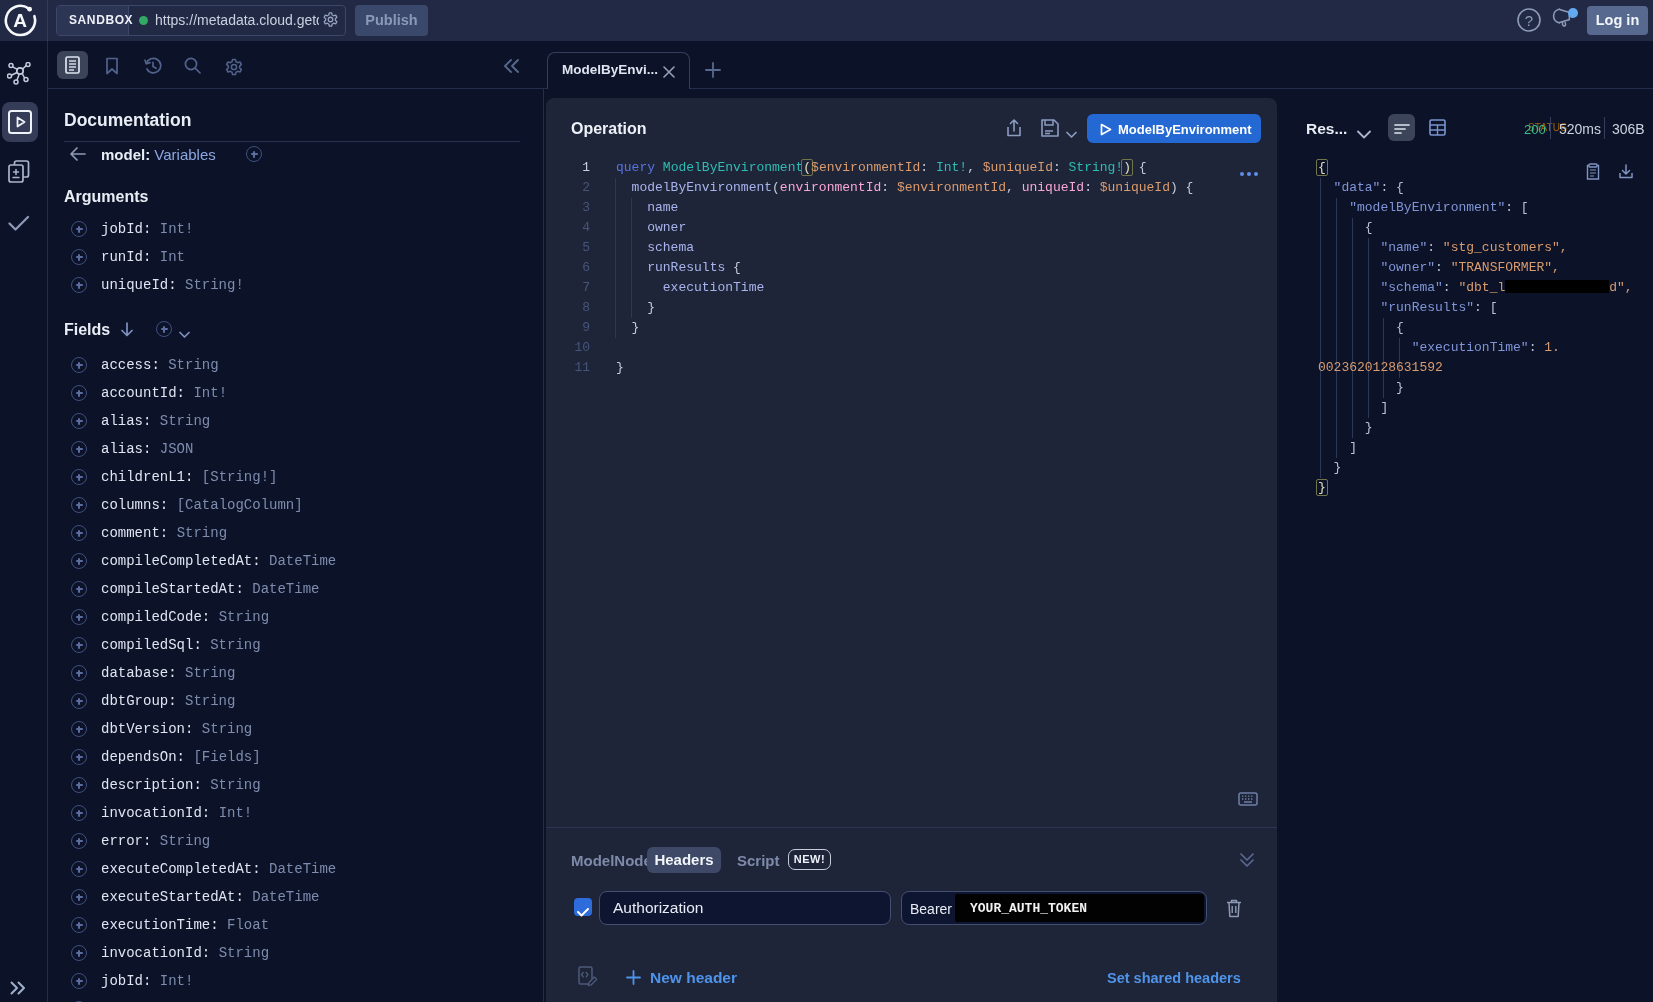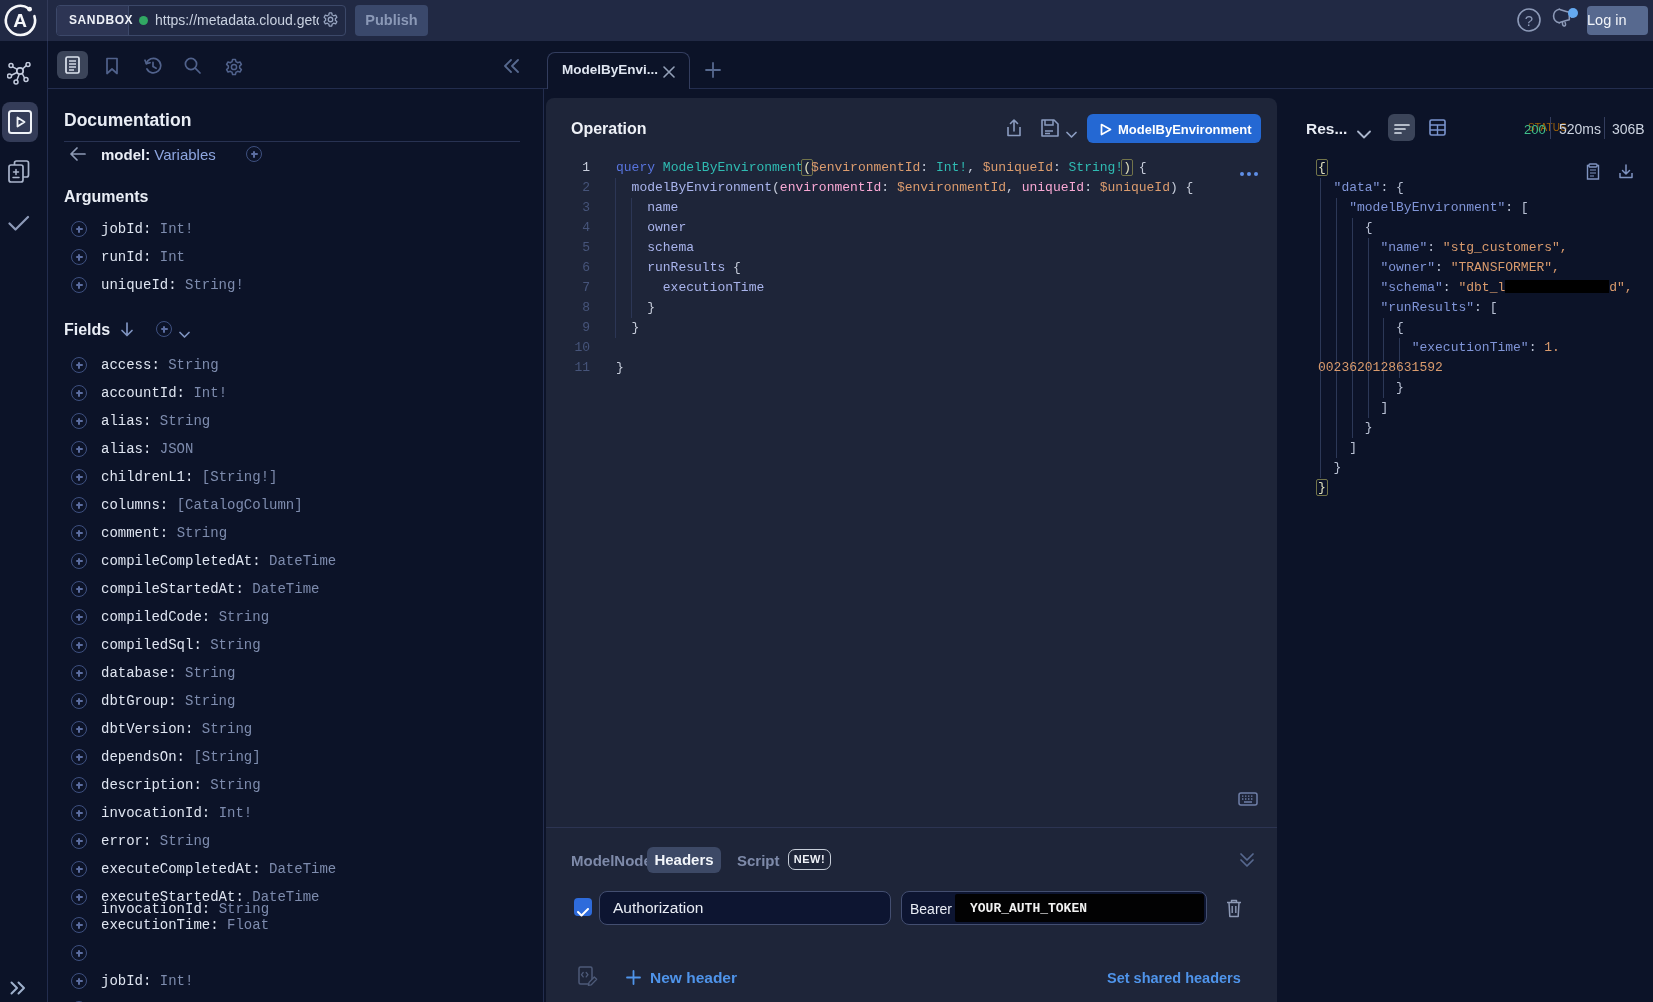--- a/index.html
+++ b/index.html
@@ -42,21 +42,21 @@
       <circle cx="13" cy="13" r="11" fill="none" stroke="#8d9ab8" stroke-width="1.6"></circle>
       <text x="13" y="18.5" text-anchor="middle" font-size="15" font-family="Liberation Sans,sans-serif" fill="#8d9ab8">?</text>
     </svg></div>
 <div class="abs" style="left:1552px;top:3px"><svg width="24" height="26" viewBox="0 0 24 26" style="">
       <path d="M7.3 6.2 A 6.9 6.9 0 0 0 7.3 19.8" fill="none" stroke="#8d9ab8" stroke-width="1.6" stroke-linecap="round"></path>
 <path d="M7.3 6.2 C 11.5 7.6, 14 8.6, 17.3 9.3 L17.3 16.7 C 14 17.4, 11.5 18.4, 7.3 19.8" fill="none" stroke="#8d9ab8" stroke-width="1.6" stroke-linecap="round" stroke-linejoin="round"></path>
 <path d="M10.6 19 C 10.1 21.8, 11 23.3, 12.7 22.9 C 13.9 22.6, 13.7 21, 13.1 19.4" fill="none" stroke="#8d9ab8" stroke-width="1.5" stroke-linecap="round"></path>
 <path d="M19.7 10.8 L19.7 14.2" stroke="#8d9ab8" stroke-width="1.6" stroke-linecap="round"></path>
     </svg></div>
 <div class="abs" style="left:1568px;top:8px;width:10px;height:10px;border-radius:50%;background:#64a9f0"></div>
-<div class="abs" style="left:1587px;top:6px;width:61px;height:29px;background:#57698f;border-radius:4px;text-align:left;line-height:29px;font-size:14.5px;font-weight:normal;color:#f2f5fa">Log in</div>
+<div class="abs" style="left:1587px;top:6px;width:61px;height:29px;background:#57698f;border-radius:4px;text-align:center;line-height:29px;font-size:14.5px;font-weight:bold;color:#f2f5fa">Log in</div>
 <div class="abs" style="left:47px;top:88px;width:1606px;height:1px;background:#232d4e"></div>
 <div class="abs" style="left:47px;top:41px;width:1px;height:961px;background:#232d4e"></div>
 <div class="abs" style="left:543px;top:88px;width:1px;height:914px;background:#232d4e"></div>
 <div class="abs" style="left:57px;top:51px;width:31px;height:28px;background:#3b4459;border-radius:6px"></div>
 <div class="abs" style="left:64px;top:56px"><svg width="17" height="18" viewBox="0 0 17 18" style="">
       <rect x="2" y="1" width="13" height="16" rx="1.5" fill="none" stroke="#dde3ee" stroke-width="1.7"></rect>
       <line x1="5" y1="5" x2="12" y2="5" stroke="#dde3ee" stroke-width="1.4"></line>
       <line x1="5" y1="8" x2="12" y2="8" stroke="#dde3ee" stroke-width="1.4"></line>
       <line x1="5" y1="11" x2="12" y2="11" stroke="#dde3ee" stroke-width="1.4"></line>
       <line x1="5" y1="14" x2="10" y2="14" stroke="#dde3ee" stroke-width="1.4"></line>
@@ -161,35 +161,35 @@
 <div class="frow" style="top:609px"><span class="fname">compiledCode: </span><span class="ftype">String</span></div>
 <div class="cp" style="left:71px;top:637px"></div>
 <div class="frow" style="top:637px"><span class="fname">compiledSql: </span><span class="ftype">String</span></div>
 <div class="cp" style="left:71px;top:665px"></div>
 <div class="frow" style="top:665px"><span class="fname">database: </span><span class="ftype">String</span></div>
 <div class="cp" style="left:71px;top:693px"></div>
 <div class="frow" style="top:693px"><span class="fname">dbtGroup: </span><span class="ftype">String</span></div>
 <div class="cp" style="left:71px;top:721px"></div>
 <div class="frow" style="top:721px"><span class="fname">dbtVersion: </span><span class="ftype">String</span></div>
 <div class="cp" style="left:71px;top:749px"></div>
-<div class="frow" style="top:749px"><span class="fname">dependsOn: </span><span class="ftype">[String]</span></div>
+<div class="frow" style="top:749px"><span class="fname">dependsOn: </span><span class="ftype">[Fields]</span></div>
 <div class="cp" style="left:71px;top:777px"></div>
 <div class="frow" style="top:777px"><span class="fname">description: </span><span class="ftype">String</span></div>
 <div class="cp" style="left:71px;top:805px"></div>
 <div class="frow" style="top:805px"><span class="fname">invocationId: </span><span class="ftype">Int!</span></div>
 <div class="cp" style="left:71px;top:833px"></div>
 <div class="frow" style="top:833px"><span class="fname">error: </span><span class="ftype">String</span></div>
 <div class="cp" style="left:71px;top:861px"></div>
 <div class="frow" style="top:861px"><span class="fname">executeCompletedAt: </span><span class="ftype">DateTime</span></div>
 <div class="cp" style="left:71px;top:889px"></div>
 <div class="frow" style="top:889px"><span class="fname">executeStartedAt: </span><span class="ftype">DateTime</span></div>
 <div class="cp" style="left:71px;top:917px"></div>
 <div class="frow" style="top:917px"><span class="fname">executionTime: </span><span class="ftype">Float</span></div>
 <div class="cp" style="left:71px;top:945px"></div>
-<div class="frow" style="top:901px"><span class="fname">invocationId: </span><span class="ftype">String</span></div>
+<div class="frow" style="top:945px"><span class="fname">invocationId: </span><span class="ftype">String</span></div>
 <div class="cp" style="left:71px;top:973px"></div>
 <div class="frow" style="top:973px"><span class="fname">jobId: </span><span class="ftype">Int!</span></div>
 <div class="cp" style="left:71px;top:1001px"></div>
 <div class="abs" style="left:546px;top:98px;width:731px;height:904px;background:#1e2539;border-radius:8px 8px 0 0"></div>
 <div class="abs" style="left:571px;top:120px;font-size:16px;font-weight:bold;color:#eef1f7">Operation</div>
 <div class="abs" style="left:1007px;top:119px"><svg width="14" height="18" viewBox="0 0 14 18" style="">
       <path d="M7 1.5 L7 12 M3.5 4.5 L7 1 L10.5 4.5" fill="none" stroke="#8b9cc0" stroke-width="1.6" stroke-linecap="round" stroke-linejoin="round"></path>
       <path d="M1 8 L1 16.5 L13 16.5 L13 8" fill="none" stroke="#8b9cc0" stroke-width="1.6" stroke-linejoin="round"></path>
     </svg></div>
 <div class="abs" style="left:1041px;top:119px"><svg width="18" height="18" viewBox="0 0 18 18" style="">

